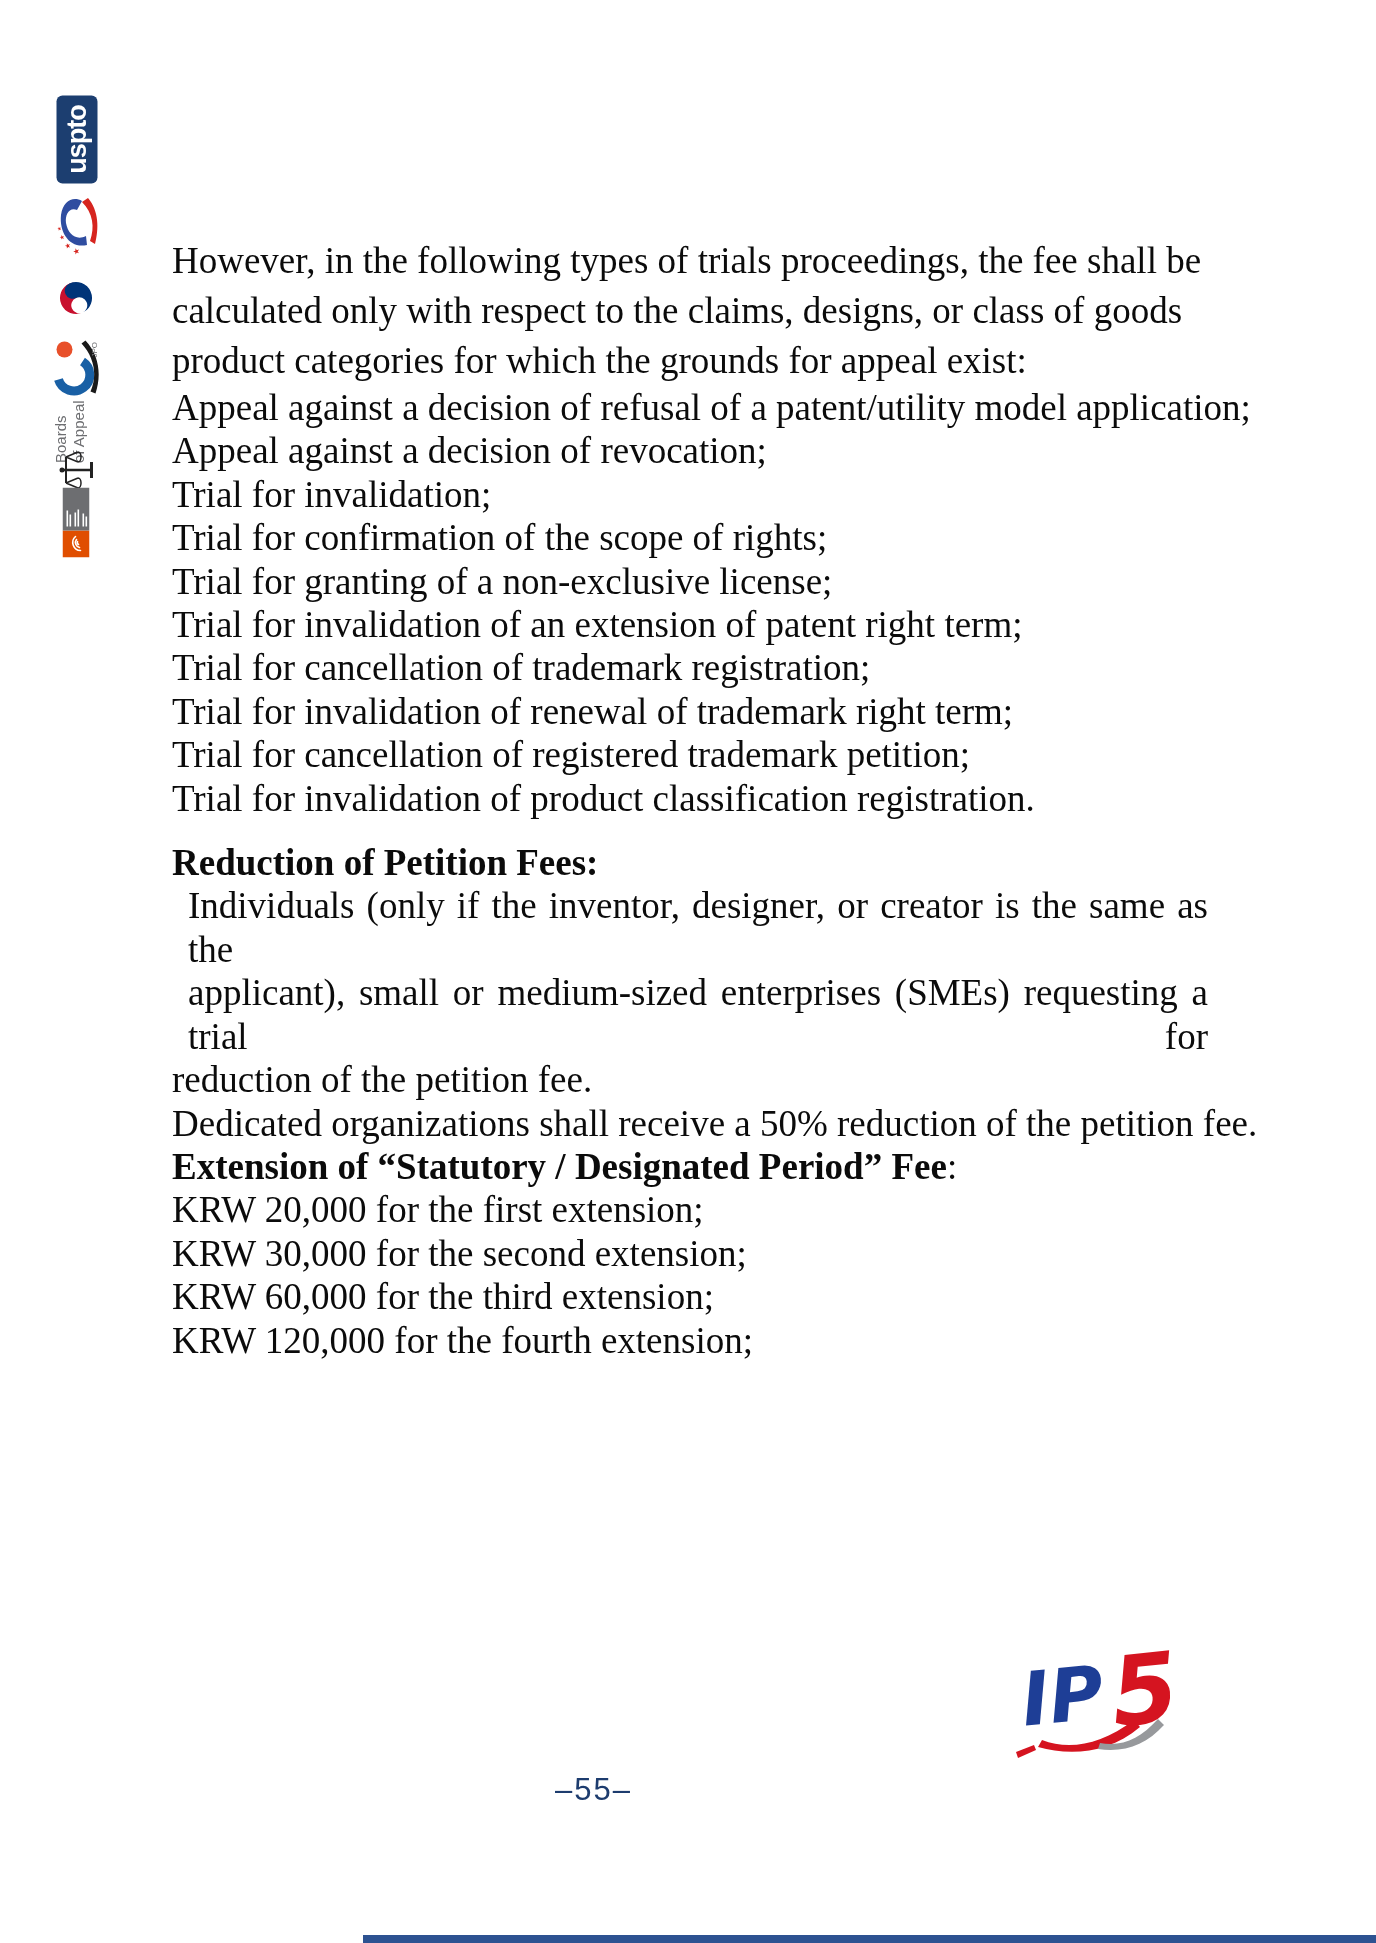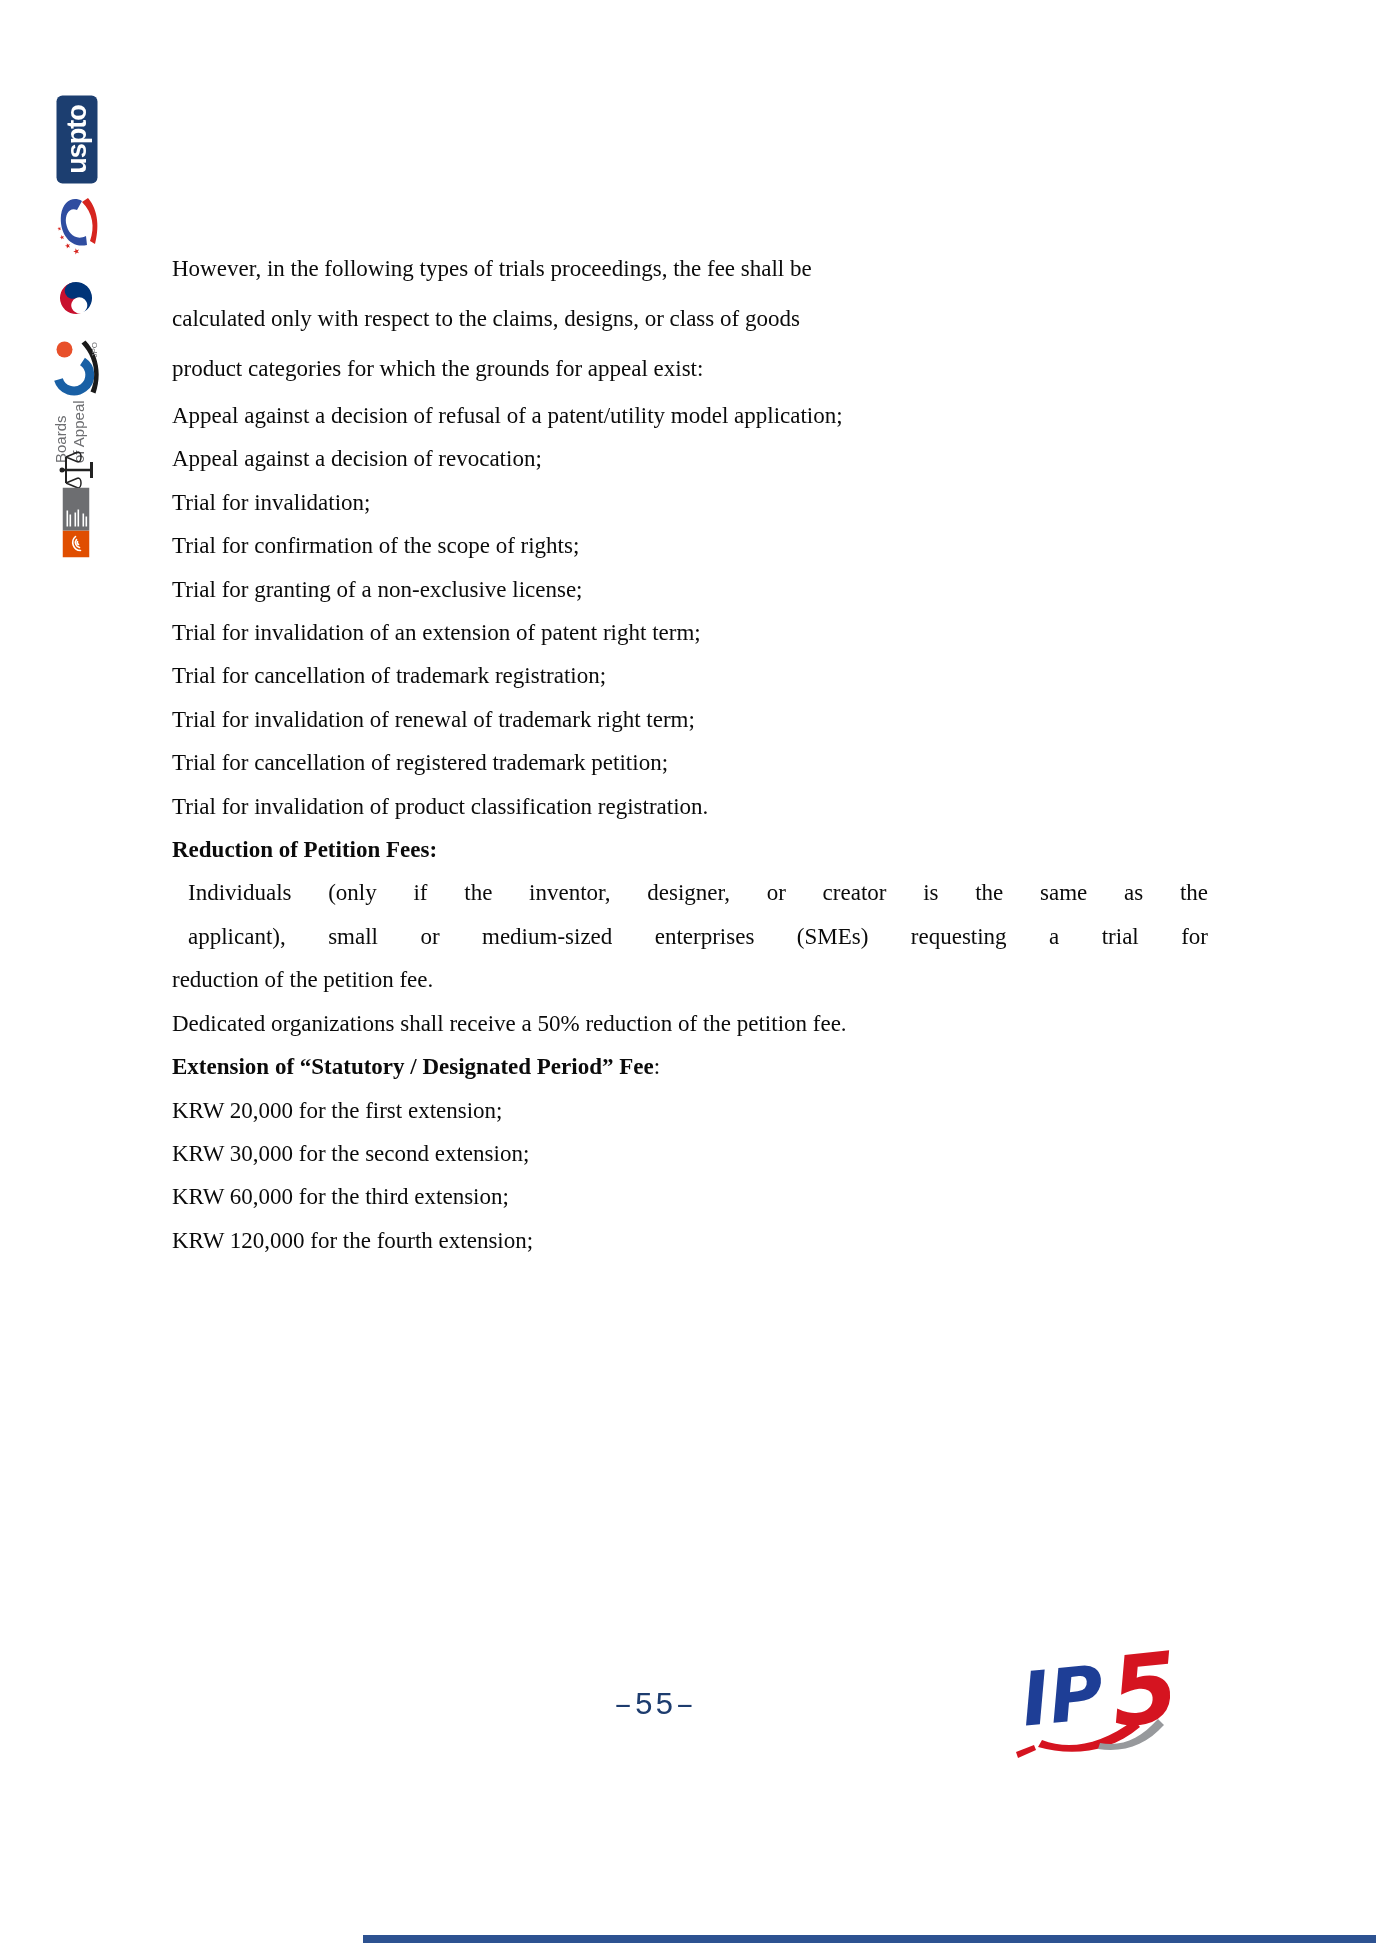--- a/index.html
+++ b/index.html
@@ -9,30 +9,30 @@
   
   .rot{position:absolute;transform:rotate(-90deg);}
   .uspto-box{width:88px;height:41px;left:33px;top:119px;background:var(--uspto_navy);
              border-radius:6px;display:flex;align-items:center;justify-content:center;}
   .uspto-box span{color:#fff;font-family:"Liberation Sans",sans-serif;font-weight:bold;
                   font-size:27px;letter-spacing:-1px;line-height:1;}
   .boards-text{width:78px;height:38px;left:32px;top:405px;color:var(--epo_gray);
                font-family:"Liberation Sans",sans-serif;font-size:15px;line-height:18px;}
 
   
-  .content{position:absolute;left:172px;top:244px;width:1036px;font-size:23px;}
+  .content{position:absolute;left:172px;top:236px;width:1036px;font-size:37px;}
   .iline{line-height:50px;white-space:nowrap;}
   .tline{line-height:43.4px;white-space:nowrap;}
   .jline{white-space:normal;text-align:justify;text-align-last:justify;margin-left:16px;}
   .list-block{}
-  .bold{font-weight:bold;}
+  .bold{font-weight:bold;margin-top:21px;}
 
   
-  .page-number{position:absolute;left:555px;top:1688px;width:200px;text-align:center;
-               font-family:Liberation Mono, monospace;font-size:31px;letter-spacing:2px;
+  .page-number{position:absolute;left:555px;top:1772px;width:200px;
+               font-family:Liberation Sans, sans-serif;font-size:31px;letter-spacing:2px;
                color:var(--page_number_blue);}
   .ip5-logo{position:absolute;left:1008px;top:1628px;width:185px;height:140px;}
   .footer-rule{position:absolute;left:363px;top:1935px;width:1013px;height:8px;
                background:var(--footer_rule_blue);}
 </style>
 </head>
 <body>
 
 <div class="page">
 

